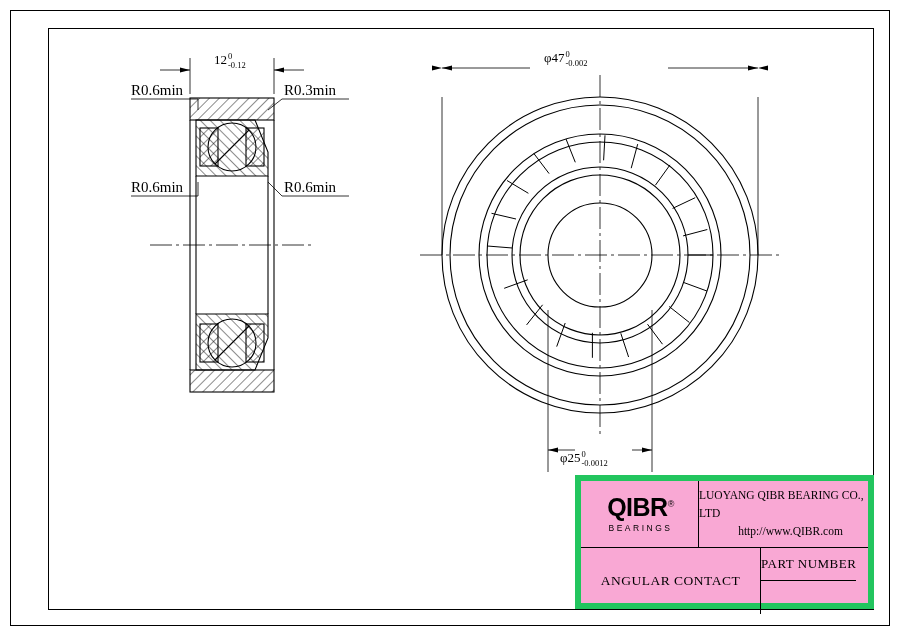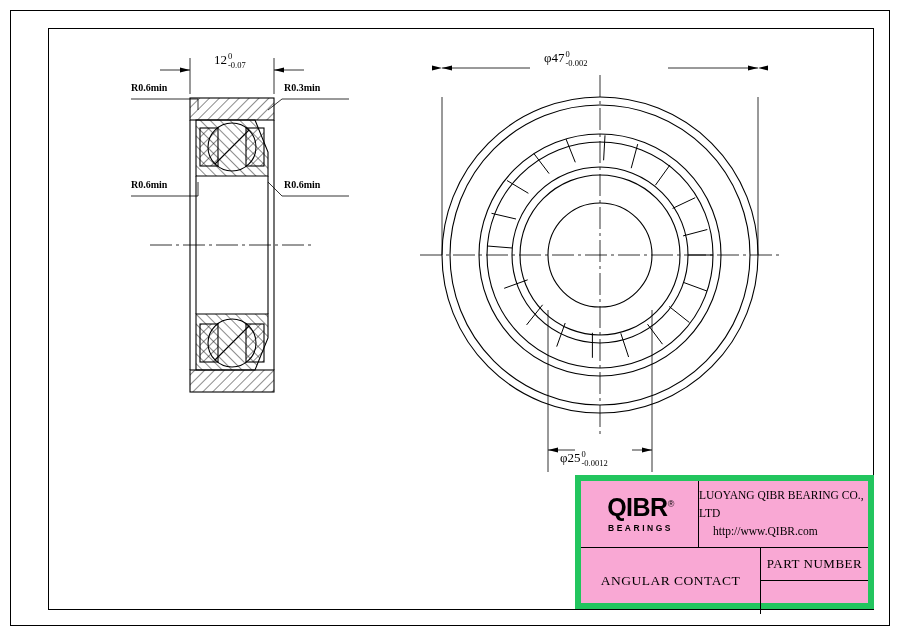--- a/index.html
+++ b/index.html
@@ -88,28 +88,27 @@
   .logo-reg {
     font-size: 9px;
     vertical-align: super;
     font-weight: normal;
   }
   .logo-sub {
     font-family: "Liberation Sans", sans-serif;
     font-size: 8.5px;
     letter-spacing: 2.5px;
     margin-top: 3px;
-    font-weight: bold;
   }
   .tb-company {
     flex: 1;
     display: flex;
     flex-direction: column;
     justify-content: center;
-    align-items: flex-start;
+    align-items: center;
     font-size: 11.5px;
     line-height: 1.55;
   }
   .tb-company .line2 {
     padding-left: 14px;
   }
   .tb-bottom {
     position: absolute;
     left: 0; top: 67px;
     width: 100%;
@@ -124,21 +123,21 @@
     flex-direction: row;
     justify-content: center;
     align-items: center;
     font-size: 13.5px;
     line-height: 1.85;
     letter-spacing: 0.5px;
   }
   .tb-part {
     flex: 1;
     display: flex;
-    flex-direction: column;
+    flex-direction: row;
     box-sizing: border-box;
   }
   .tb-part-label {
     height: 33px;
     border-bottom: 1px solid #000;
     box-sizing: border-box;
     display: flex;
     align-items: center;
     justify-content: center;
     font-size: 13px;
@@ -163,23 +162,22 @@
     display: inline-block;
     vertical-align: middle;
     font-size: 8.5px;
     line-height: 1.05;
     text-align: left;
     margin-left: 1px;
   }
   .rtxt {
     position: absolute;
     font-family: "Liberation Serif", serif;
-    font-size: 10px;
+    font-size: 15px;
     white-space: nowrap;
-    font-weight: bold;
   }
 </style>
 </head>
 <body>
 
 <div id="sheet">
 
   <div class="border-outer"></div>
   <div class="border-inner"></div>
 
@@ -302,21 +300,21 @@
       <line x1="548" y1="310" x2="548" y2="472"></line>
       <line x1="652" y1="310" x2="652" y2="472"></line>
       <line x1="548" y1="450" x2="575" y2="450"></line>
       <line x1="652" y1="450" x2="632" y2="450"></line>
       <path d="M548,450 L558,447.4 L558,452.6 Z" fill="#000" stroke="none"></path>
       <path d="M652,450 L642,447.4 L642,452.6 Z" fill="#000" stroke="none"></path>
     </g>
   </svg>
 
   <div class="dimtxt" style="left:214px; top:52px;">
-    <span>12</span><span class="frac"><span style="display:block">0</span><span style="display:block">-0.07</span></span>
+    <span>12</span><span class="frac"><span style="display:block">0</span><span style="display:block">-0.12</span></span>
   </div>
 
   <div class="dimtxt" style="left:544px; top:50px;">
     <span>φ47</span><span class="frac"><span style="display:block">0</span><span style="display:block">-0.002</span></span>
   </div>
 
   <div class="dimtxt" style="left:560px; top:450px;">
     <span>φ25</span><span class="frac"><span style="display:block">0</span><span style="display:block">-0.0012</span></span>
   </div>
 

